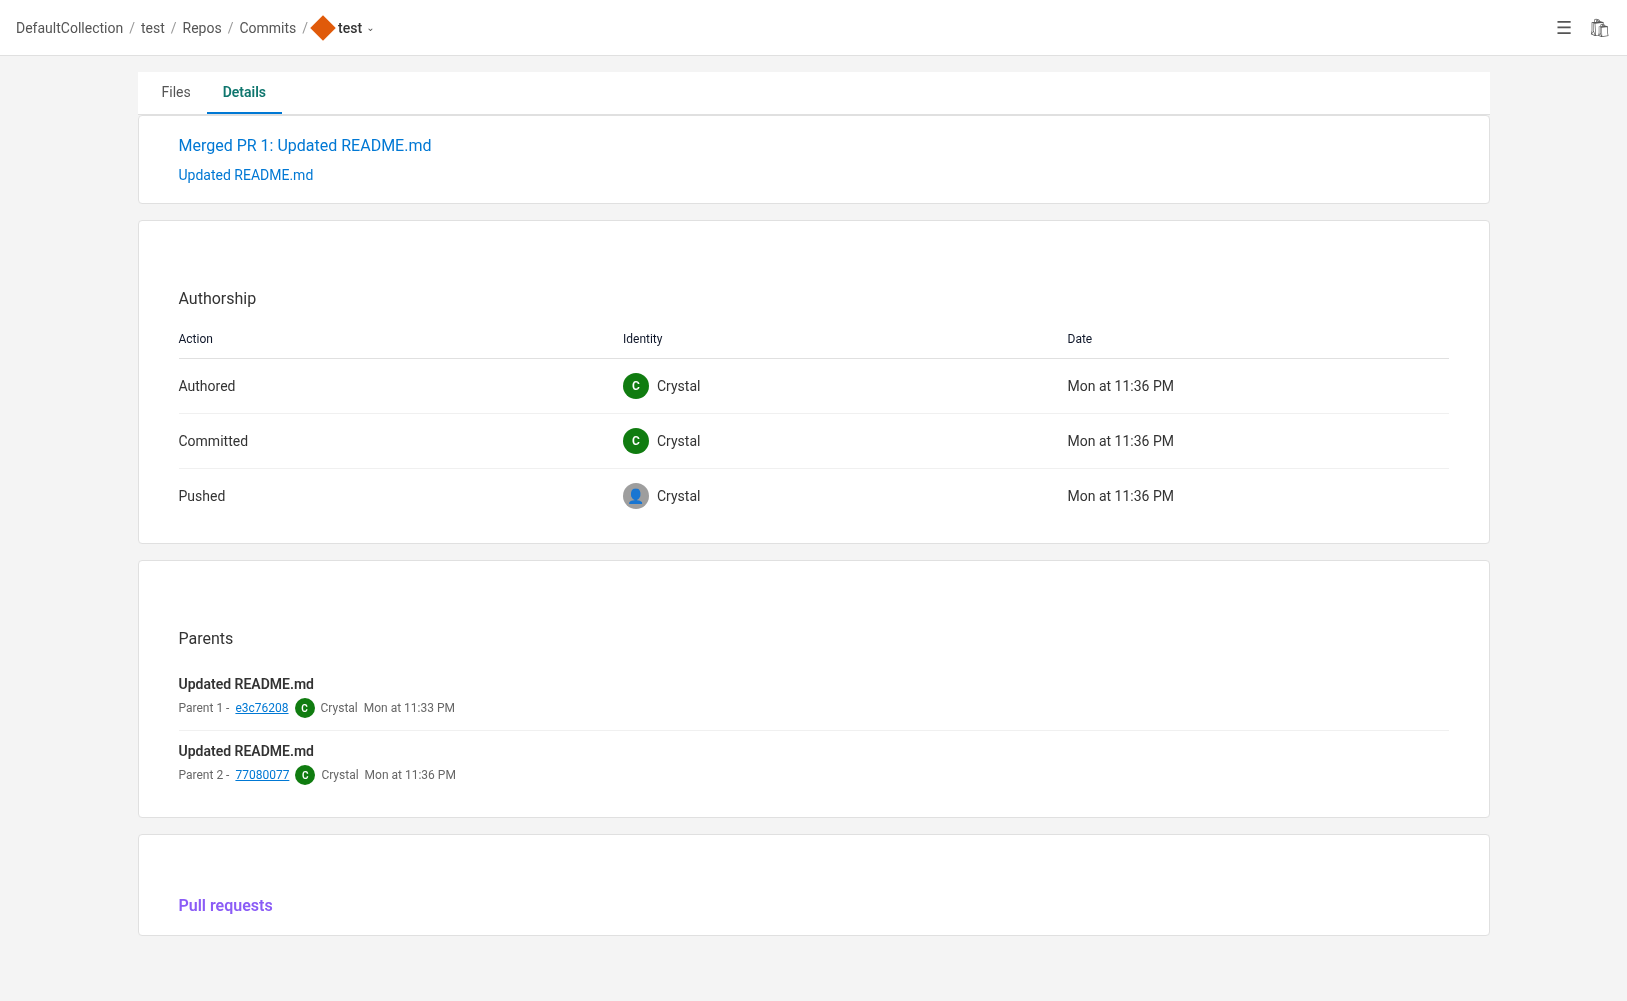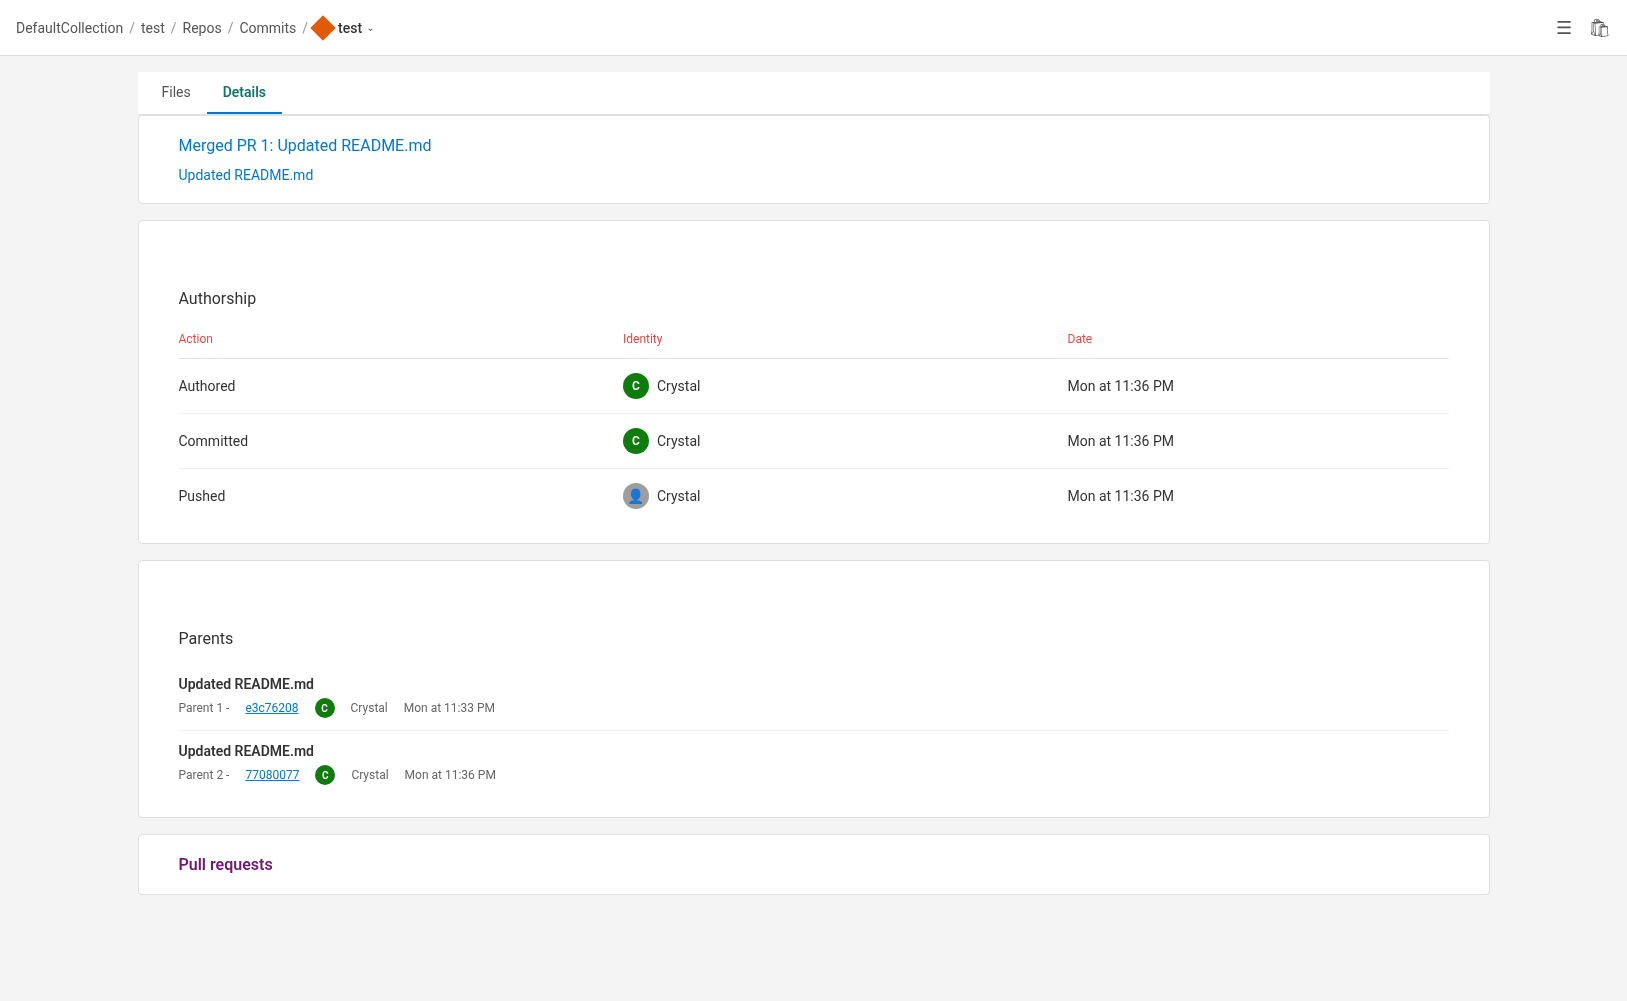--- a/index.html
+++ b/index.html
@@ -129,21 +129,21 @@
       width: 100%;
       border-collapse: collapse;
     }
     .auth-table thead tr {
       border-bottom: 1px solid #e0e0e0;
     }
     .auth-table thead th {
       text-align: left;
       font-size: 12px;
       font-weight: 400;
-      color: #ef4444;
+      color: #0f172a;
       padding: 8px 0;
       padding-bottom: 12px;
       margin-left: 37px;
     }
     .auth-table tbody tr {
       border-bottom: 1px solid #f0f0f0;
     }
     .auth-table tbody tr:last-child {
       border-bottom: none;
     }
@@ -187,21 +187,21 @@
     .parent-item:last-child { border-bottom: none; }
     .parent-commit-title {
       font-size: 14px;
       font-weight: 600;
       color: #333;
       margin-bottom: 6px;
     }
     .parent-meta {
       display: flex;
       align-items: center;
-      gap: 16px;
+      gap: 6px;
       font-size: 12px;
       color: #666;
     }
     .parent-meta .hash {
       color: #0078d4;
       cursor: pointer;
     }
     .parent-avatar {
       width: 20px;
       height: 20px;
@@ -212,21 +212,22 @@
       justify-content: center;
       font-size: 10px;
       font-weight: 600;
       color: #fff;
     }
 
     
     .pr-section-title {
       font-size: 16px;
       font-weight: 600;
-      color: #701a75;
+      color: #8b5cf6;
+      margin-top: 41px;
     }
   </style>
 </head>
 <body>
 
 <div class="topbar">
   <nav class="breadcrumb">
     <a href="#">DefaultCollection</a>
     <span class="sep">/</span>
     <a href="#">test</a>

